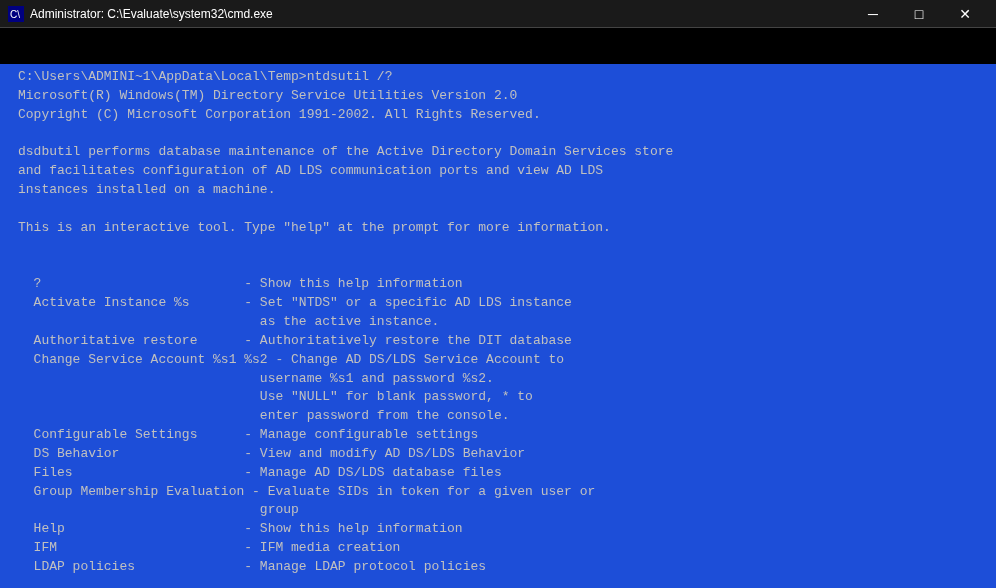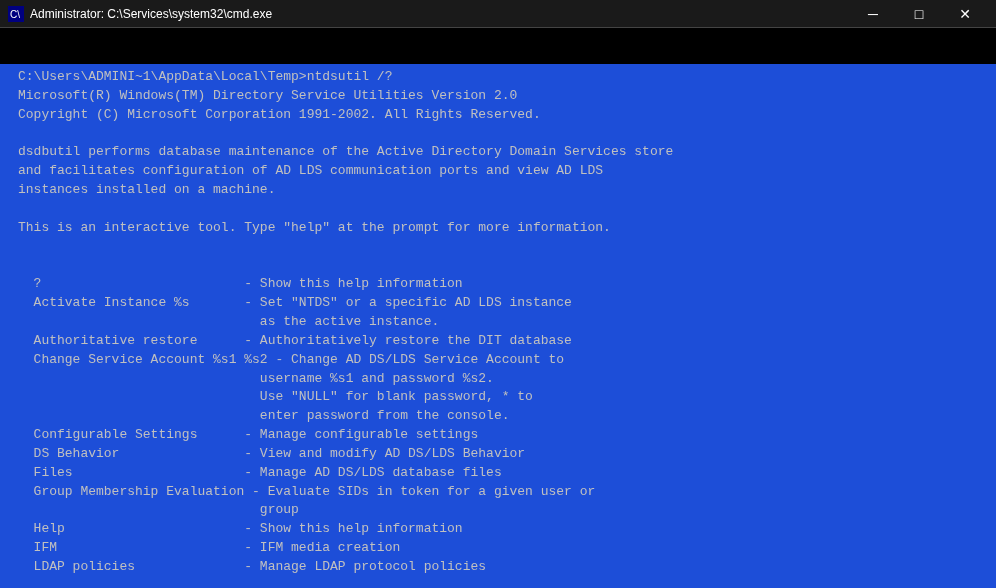--- a/index.html
+++ b/index.html
@@ -90,21 +90,21 @@
 
 <div>
   <div class="title-bar">
     <div class="title-bar-left">
       <div class="title-bar-icon">
         <svg width="16" height="16" viewBox="0 0 16 16">
           <rect width="16" height="16" fill="#000080"></rect>
           <text x="2" y="12" font-size="10" fill="white" font-family="Arial">C\</text>
         </svg>
       </div>
-      <span class="title-bar-title">Administrator: C:\Services\system32\cmd.exe</span>
+      <span class="title-bar-title">Administrator: C:\Evaluate\system32\cmd.exe</span>
     </div>
     <div class="title-bar-controls">
       <div class="title-bar-btn">─</div>
       <div class="title-bar-btn">□</div>
       <div class="title-bar-btn close">✕</div>
     </div>
   </div>
 
   <div class="console-body" id="console-output"><span class="line">C:\Users\ADMINI~1\AppData\Local\Temp&gt;ntdsutil /?</span><span class="line">Microsoft(R) Windows(TM) Directory Service Utilities Version 2.0</span><span class="line">Copyright (C) Microsoft Corporation 1991-2002. All Rights Reserved.</span><span class="line"></span><span class="line">dsdbutil performs database maintenance of the Active Directory Domain Services store</span><span class="line">and facilitates configuration of AD LDS communication ports and view AD LDS</span><span class="line">instances installed on a machine.</span><span class="line"></span><span class="line">This is an interactive tool. Type "help" at the prompt for more information.</span><span class="line"></span><span class="line"></span><span class="line">  ?                          - Show this help information</span><span class="line">  Activate Instance %s       - Set "NTDS" or a specific AD LDS instance</span><span class="line">                               as the active instance.</span><span class="line">  Authoritative restore      - Authoritatively restore the DIT database</span><span class="line">  Change Service Account %s1 %s2 - Change AD DS/LDS Service Account to</span><span class="line">                               username %s1 and password %s2.</span><span class="line">                               Use "NULL" for blank password, * to</span><span class="line">                               enter password from the console.</span><span class="line">  Configurable Settings      - Manage configurable settings</span><span class="line">  DS Behavior                - View and modify AD DS/LDS Behavior</span><span class="line">  Files                      - Manage AD DS/LDS database files</span><span class="line">  Group Membership Evaluation - Evaluate SIDs in token for a given user or</span><span class="line">                               group</span><span class="line">  Help                       - Show this help information</span><span class="line">  IFM                        - IFM media creation</span><span class="line">  LDAP policies              - Manage LDAP protocol policies</span></div>
 </div>

